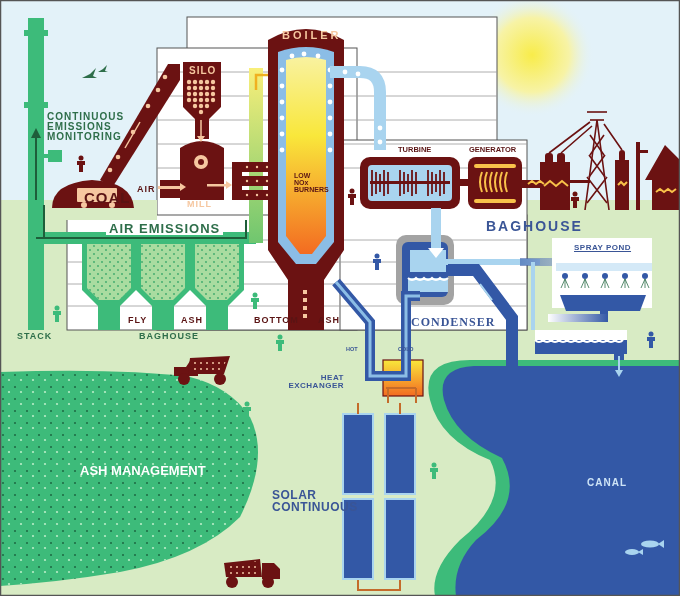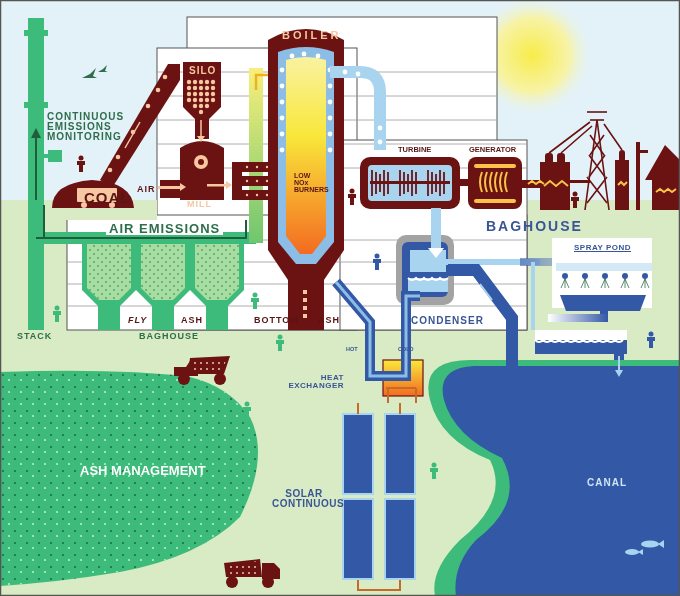--- a/index.html
+++ b/index.html
@@ -462,32 +462,32 @@
 <div class="lbl br" style="left:294px;top:172px;font-size:7px;letter-spacing:0;">
   <div>LOW</div>
   <div>NOx</div>
   <div>BURNERS</div>
 </div>
 <div class="lbl br" style="left:398px;top:146px;font-size:7.5px;letter-spacing:0;">TURBINE</div>
 <div class="lbl br" style="left:469px;top:146px;font-size:7.5px;letter-spacing:0;">GENERATOR</div>
 <div class="lbl bl" style="left:486px;top:219px;font-size:14px;letter-spacing:2px;">BAGHOUSE</div>
 <div class="lbl g" style="left:106px;top:222px;font-size:13px;background:#fff;padding:0 3px;">AIR EMISSIONS</div>
 <div class="lbl bl" style="left:574px;top:244px;font-size:8px;letter-spacing:0.5px;text-decoration:underline;">SPRAY POND</div>
-<div class="lbl br" style="left:128px;top:316px;font-size:9px;font-style:italic;">FLY</div>
+<div class="lbl br" style="left:128px;top:316px;font-size:9px;">FLY</div>
 <div class="lbl br" style="left:181px;top:316px;font-size:9px;">ASH</div>
 <div class="lbl br" style="left:254px;top:316px;font-size:9px;">BOTTOM</div>
 <div class="lbl br" style="left:318px;top:316px;font-size:9px;">ASH</div>
-<div class="lbl bl" style="left:411px;top:316px;font-size:10px;">CONDENSER</div>
+<div class="lbl bl" style="left:411px;top:316px;font-size:12px;font-family:Liberation Serif, serif;">CONDENSER</div>
 <div class="lbl g" style="left:17px;top:332px;font-size:9px;">STACK</div>
 <div class="lbl g" style="left:139px;top:332px;font-size:9px;">BAGHOUSE</div>
 <div class="lbl bl" style="left:346px;top:347px;font-size:5.5px;letter-spacing:0;">HOT</div>
 <div class="lbl bl" style="left:398px;top:347px;font-size:5.5px;letter-spacing:0;">COLD</div>
 <div class="lbl bl" style="left:288px;top:374px;font-size:8px;text-align:right;width:56px;letter-spacing:0.5px;">
   <div>HEAT</div>
   <div>EXCHANGER</div>
 </div>
 <div class="lbl wh" style="left:56px;top:464px;font-size:13px;letter-spacing:0;padding-left:24px;">ASH MANAGEMENT</div>
-<div class="lbl bl" style="left:272px;top:489px;font-size:10px;text-align:center;width:64px;letter-spacing:0.5px;">
+<div class="lbl bl" style="left:272px;top:489px;font-size:12px;text-align:left;width:64px;letter-spacing:0.5px;">
   <div>SOLAR</div>
   <div>CONTINUOUS</div>
 </div>
 <div class="lbl" style="left:587px;top:478px;font-size:10px;color:#cde3f6;">CANAL</div>
 </div>
 
 </body></html>

